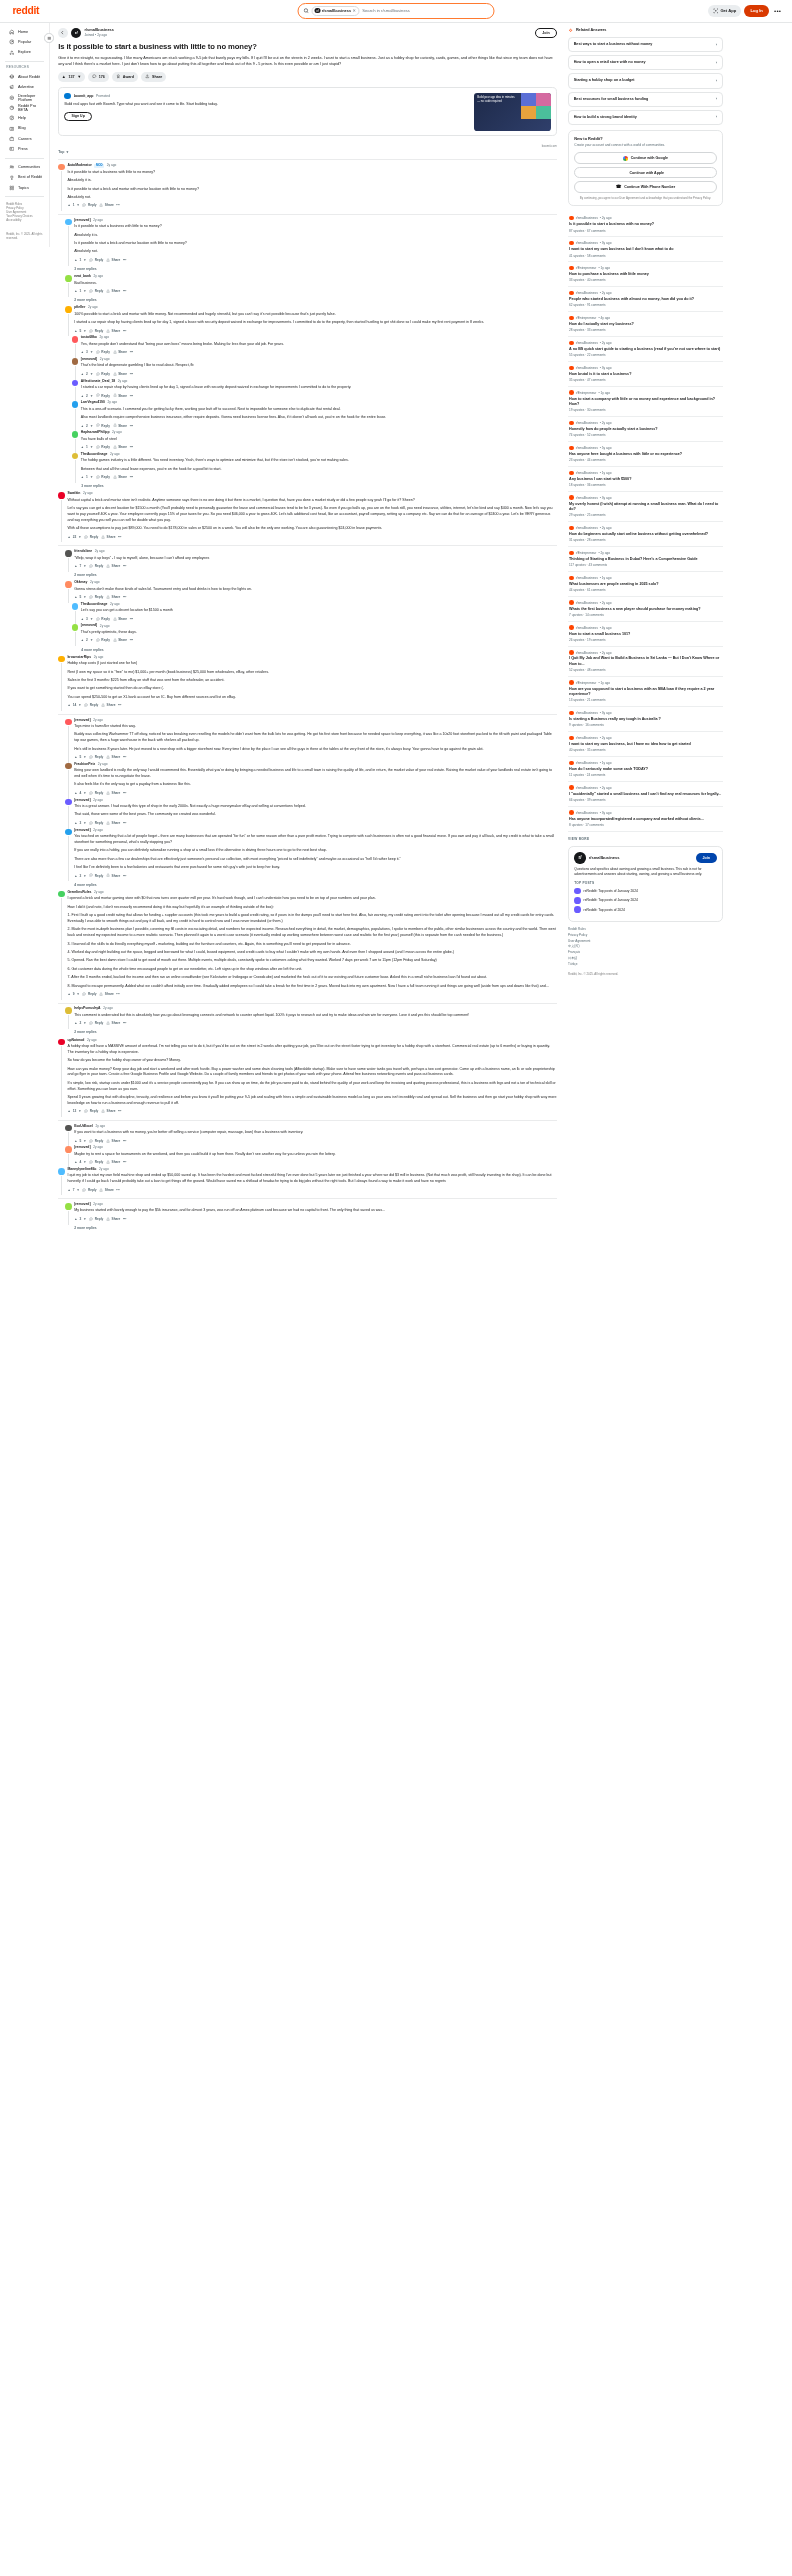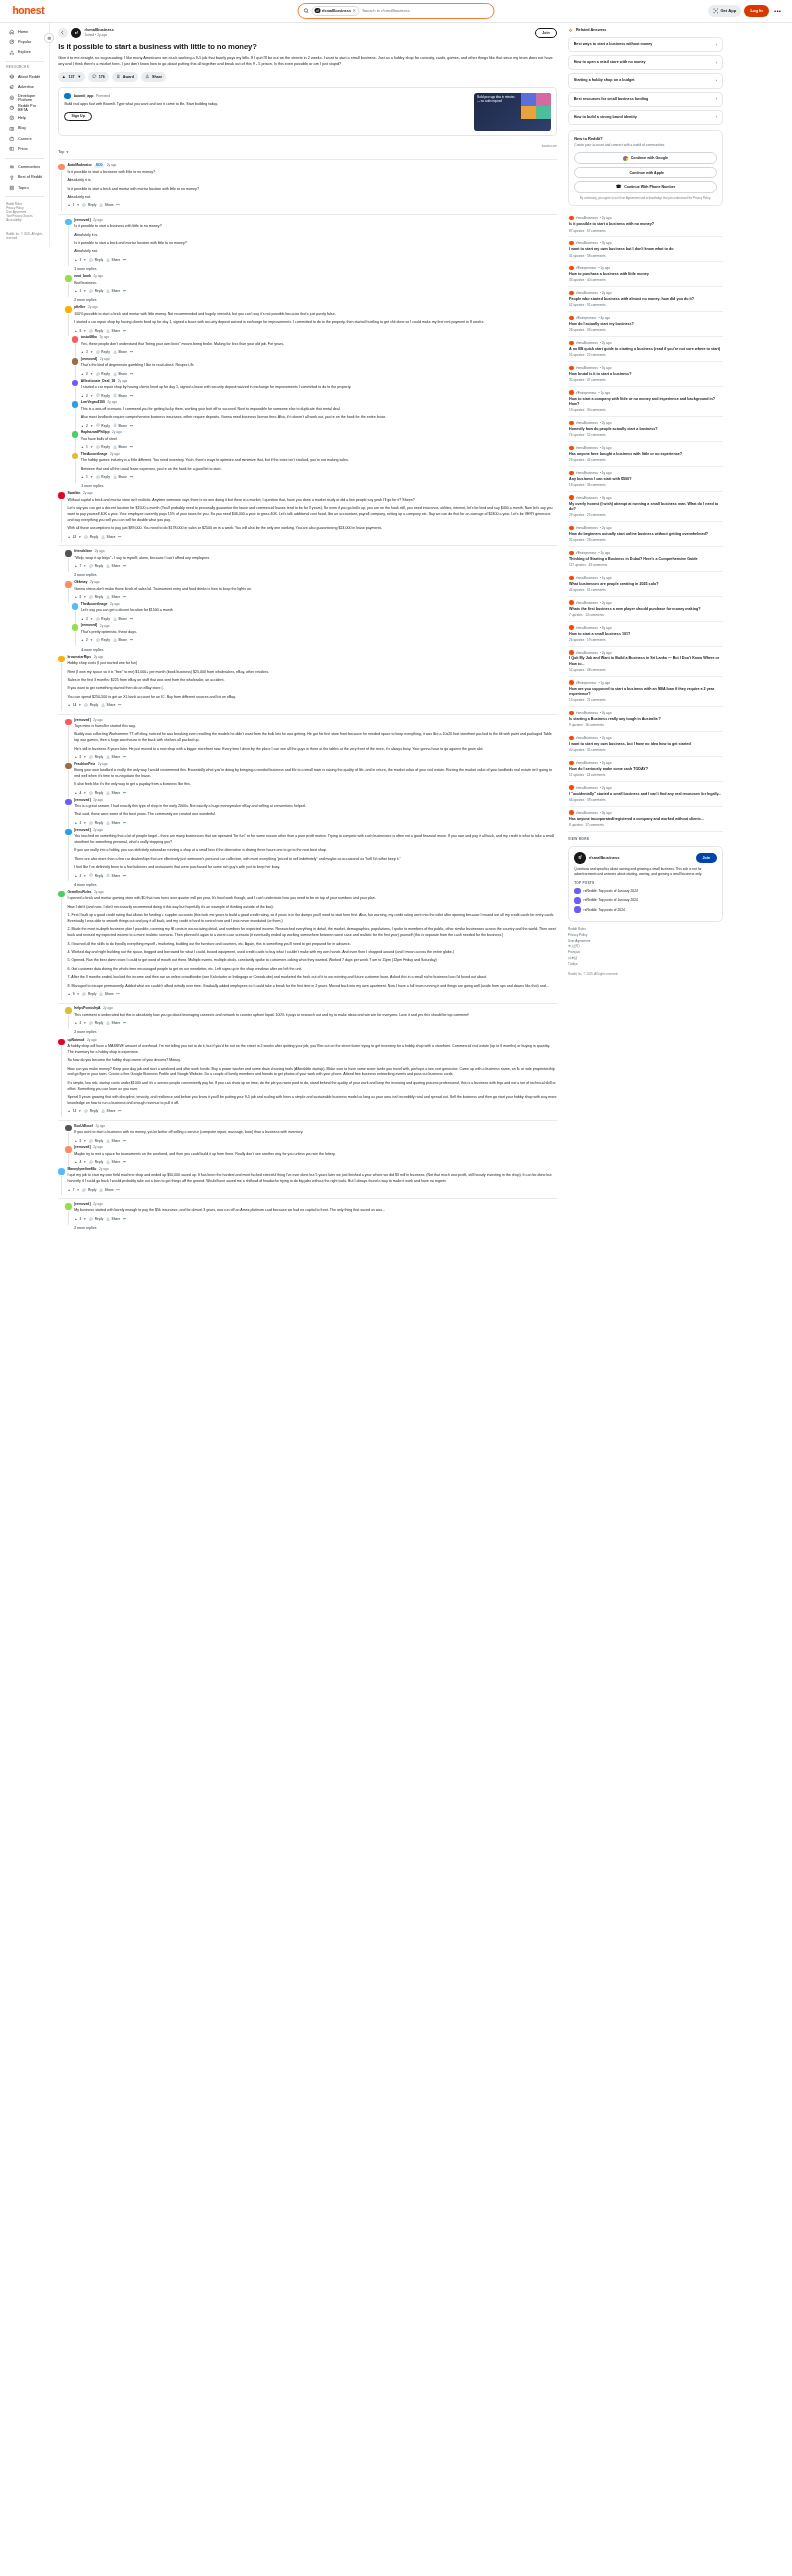--- a/index.html
+++ b/index.html
@@ -249,21 +249,21 @@
 
   .av-a { background:#ff8b60; } .av-b { background:#4fbcff; } .av-c { background:#94e044; }
   .av-d { background:#ffb000; } .av-e { background:#ff585b; } .av-f { background:#a06a42; }
   .av-g { background:#6a5cff; } .av-h { background:#24a0ed; } .av-i { background:#46d160; }
   .av-j { background:#ddbd37; } .av-k { background:#ea0027; } .av-l { background:#545452; }
 </style>
 </head>
 <body>
 
 <div class="topbar">
-  <div class="brand">honest</div>
+  <div class="brand">reddit</div>
   <div class="searchwrap">
     <span class="search-icon">
       <svg viewBox="0 0 20 20" fill="none" stroke="#1a1a1b" stroke-width="1.9">
           <circle cx="8.5" cy="8.5" r="6"></circle>
           <path d="M13 13l5 5"></path>
         </svg>
     </span>
     <span class="sr-chip">
       <span class="av">r/</span>
       <span>r/smallbusiness</span>

